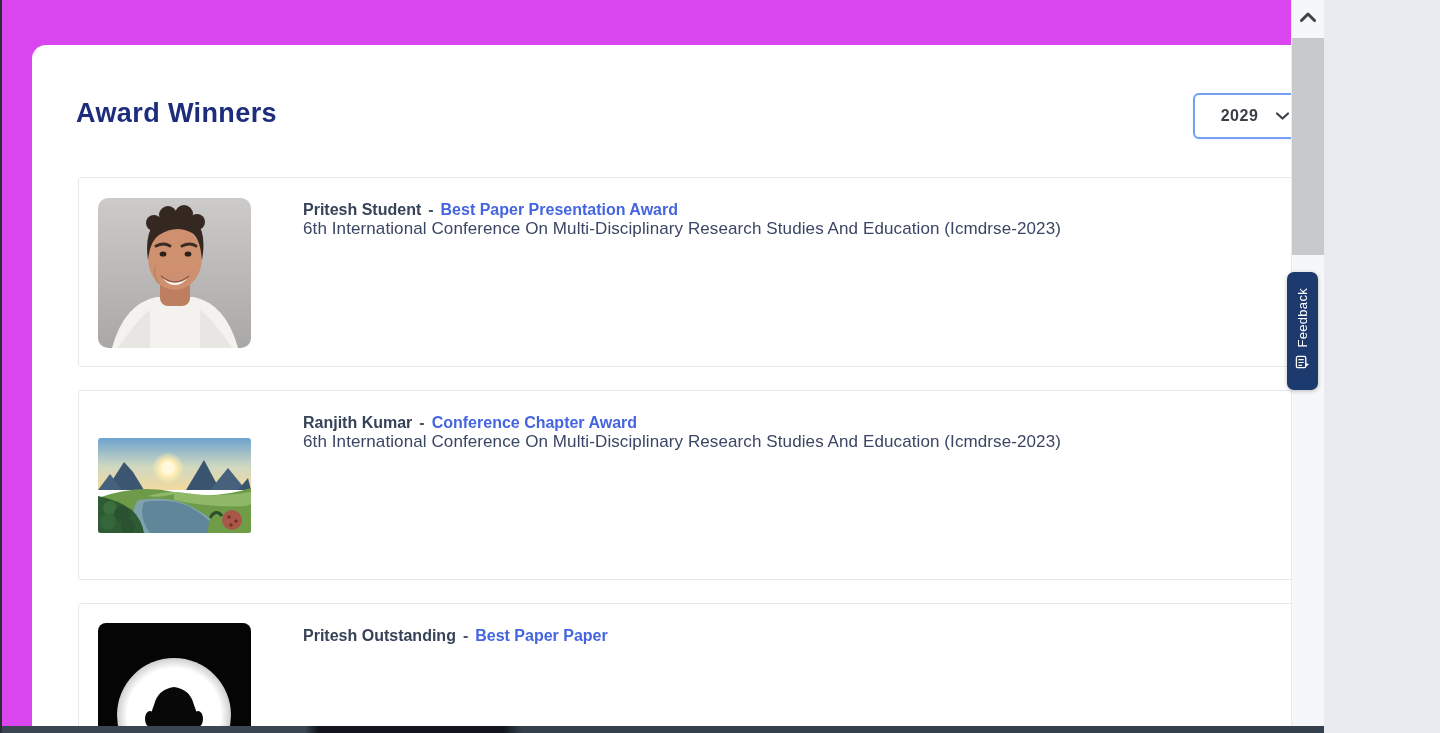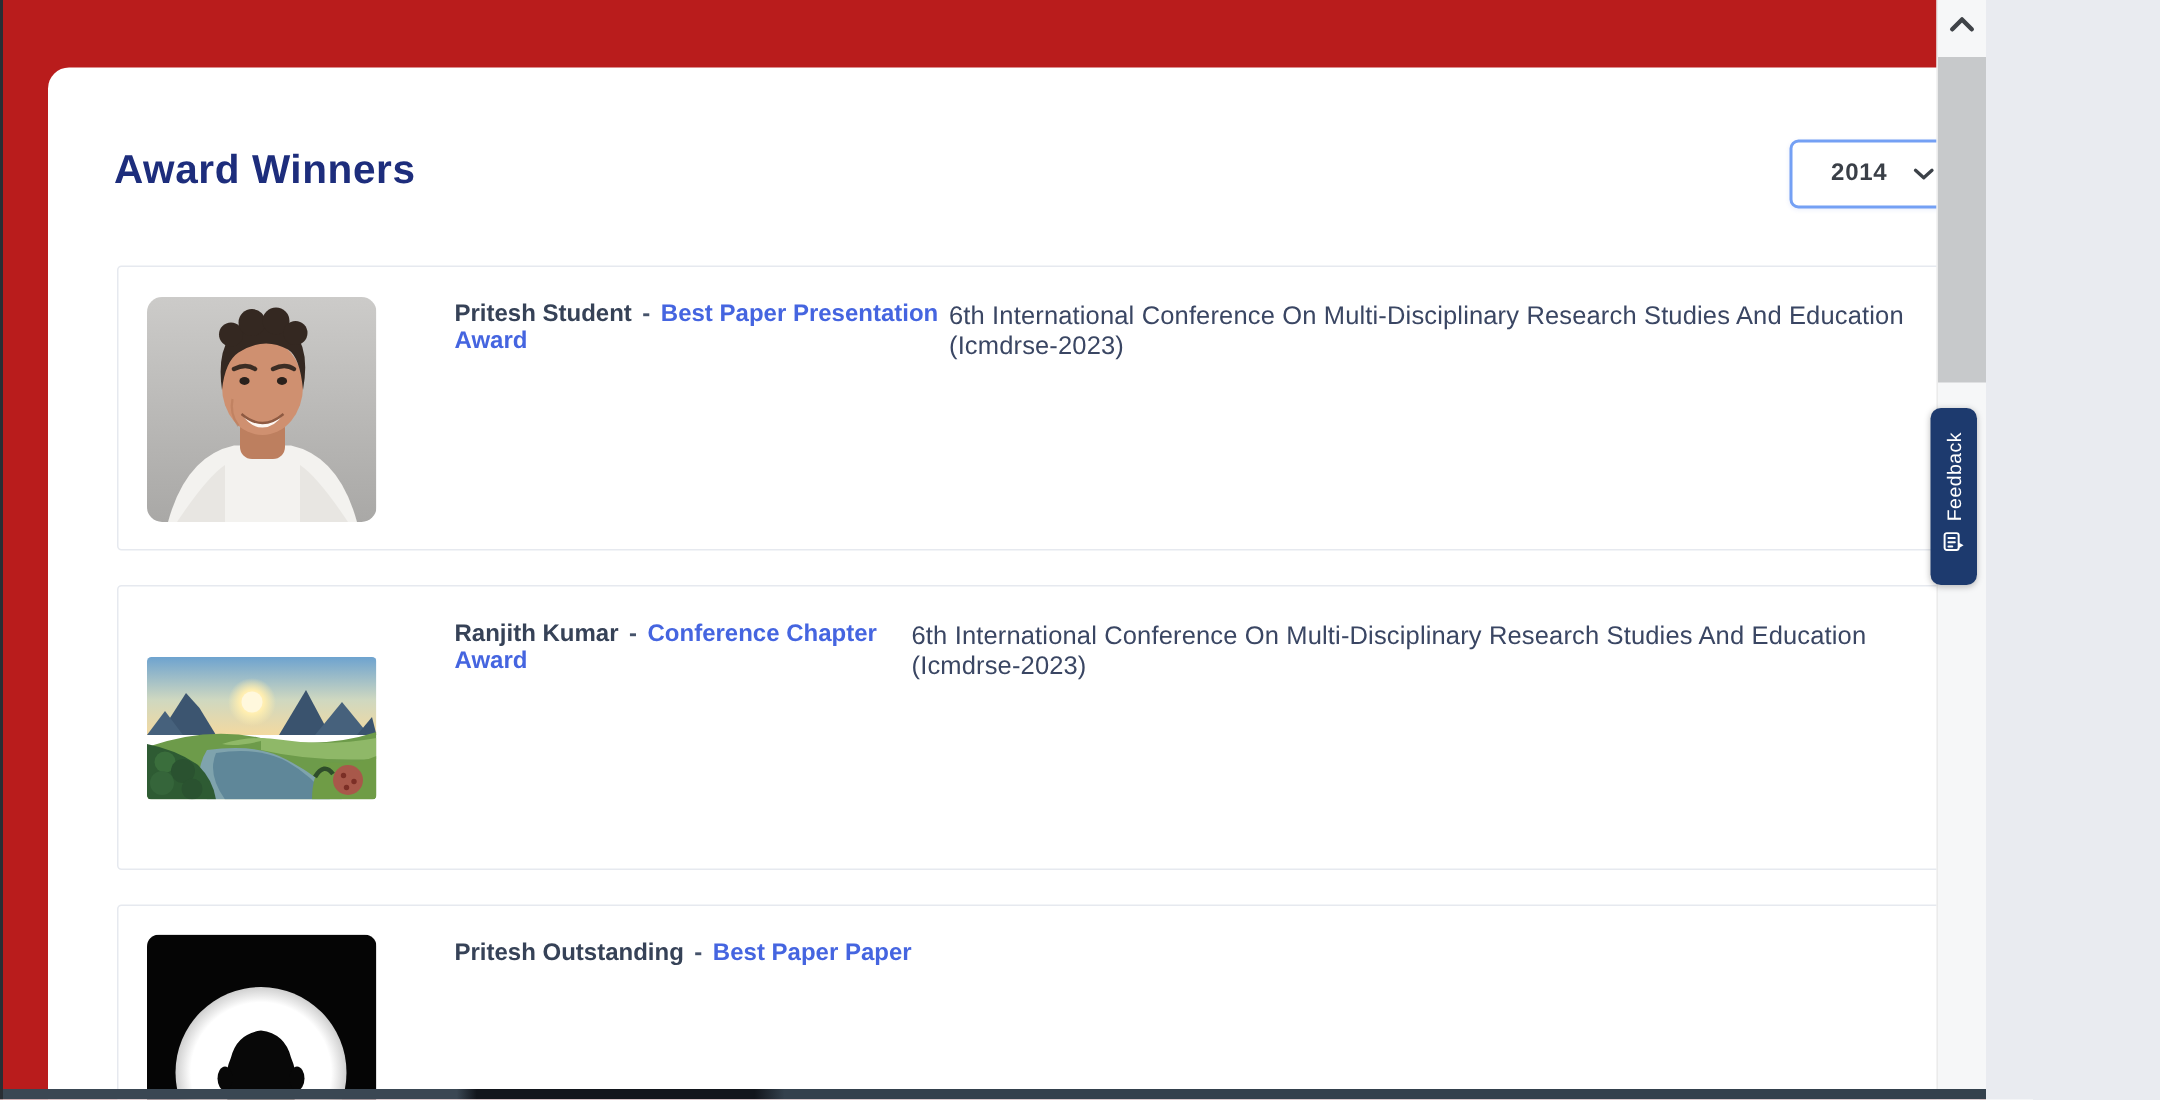--- a/index.html
+++ b/index.html
@@ -1,18 +1,18 @@
 <!DOCTYPE html>
 <html><head>
 <meta charset="utf-8">
 <style>
   * { margin:0; padding:0; box-sizing:border-box; }
   body { font-family:"Liberation Sans", sans-serif; background:#e9ebf0; }
 
-  .screen { position:relative; width:1324px; height:733px; background:#b91c1c; overflow:hidden; }
+  .screen { position:relative; width:1324px; height:733px; background:#d946ef; overflow:hidden; }
 
   .left-edge { position:absolute; left:0; top:0; width:2px; height:100%; background:#2a2e34; z-index:40; }
 
   .panel {
     position:absolute; left:32px; top:45px; width:1330px; height:720px;
     background:#ffffff; border-radius:14px;
   }
 
   .page-header { position:relative; height:132px; }
   .page-title {
@@ -31,21 +31,21 @@
   .cards { position:absolute; left:46px; top:132px; width:1242px; }
   .card {
     width:100%; height:190px; background:#fff;
     border:1px solid #e6e9ef; border-radius:3px;
     display:flex; margin-bottom:23px;
   }
   .photo-col { width:153px; flex:0 0 153px; margin-left:19px; }
   .photo { border-radius:10px; overflow:hidden; display:block; }
   .photo svg { display:block; }
 
-  .text-col { flex:1; margin-left:52px; display:flex; flex-direction:row; padding:23px 20px 25px 0; }
+  .text-col { flex:1; margin-left:52px; display:flex; flex-direction:column; padding:23px 20px 25px 0; }
   .winner-title { font-size:16px; font-weight:600; color:#364257; }
   .winner-title .sep { margin:0 7px; color:#46536b; }
   .award-link { color:#4565e0; text-decoration:none; font-weight:600; cursor:pointer; }
   .conf-text { font-size:17px; color:#3a4663; letter-spacing:0.1px; }
 
   
   .scrollbar { position:absolute; right:0; top:0; width:33px; height:733px; background:#f6f7f8; border-left:1px solid #ebebeb; z-index:10; }
   .scroll-up { position:absolute; top:2px; left:0; width:100%; height:32px; display:flex; align-items:center; justify-content:center; cursor:pointer; }
   .scroll-thumb { position:absolute; top:38px; left:0; width:100%; height:217px; background:#c7c9cb; cursor:pointer; }
 
@@ -81,21 +81,21 @@
 
 <div class="screen">
   <div class="left-edge"></div>
 
   <div class="panel">
 
     <div class="page-header">
       <h1 class="page-title">Award Winners</h1>
 
       <div class="year-dropdown">
-        <span class="year-value">2014</span>
+        <span class="year-value">2029</span>
         <span>
           <svg width="15" height="10" viewBox="0 0 15 10">
               <path d="M2 2.5 L7.5 7.5 L13 2.5" fill="none" stroke="#3c4148" stroke-width="2.2" stroke-linecap="round" stroke-linejoin="round"></path>
             </svg>
         </span>
       </div>
     </div>
 
     <div class="cards">
 

